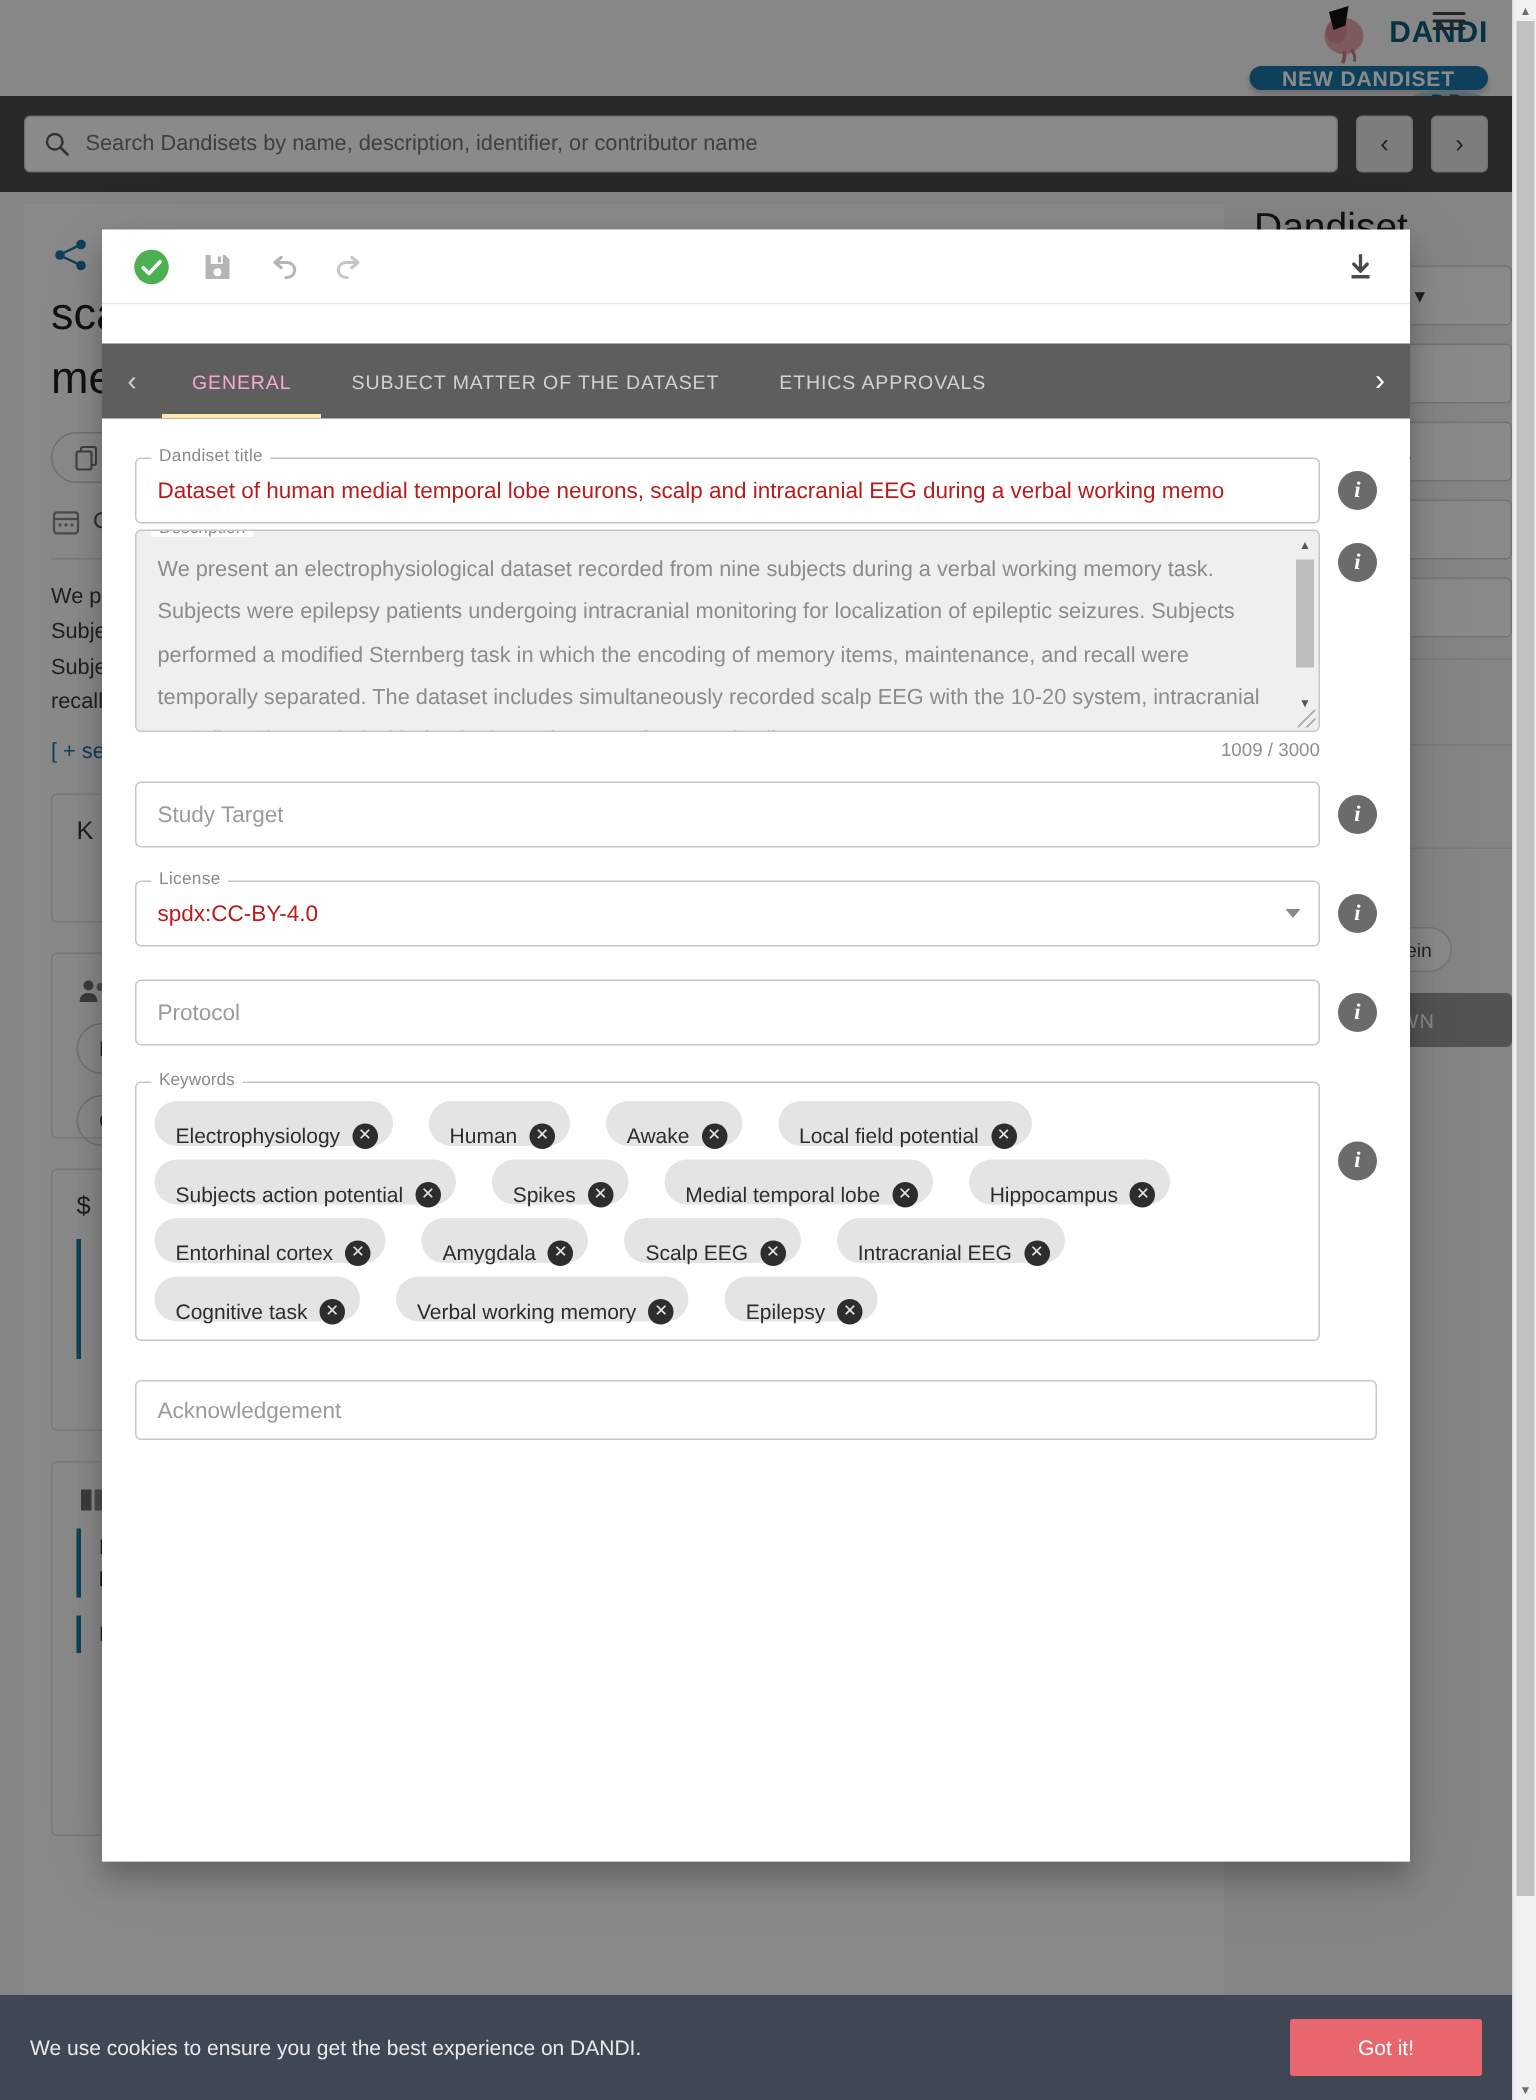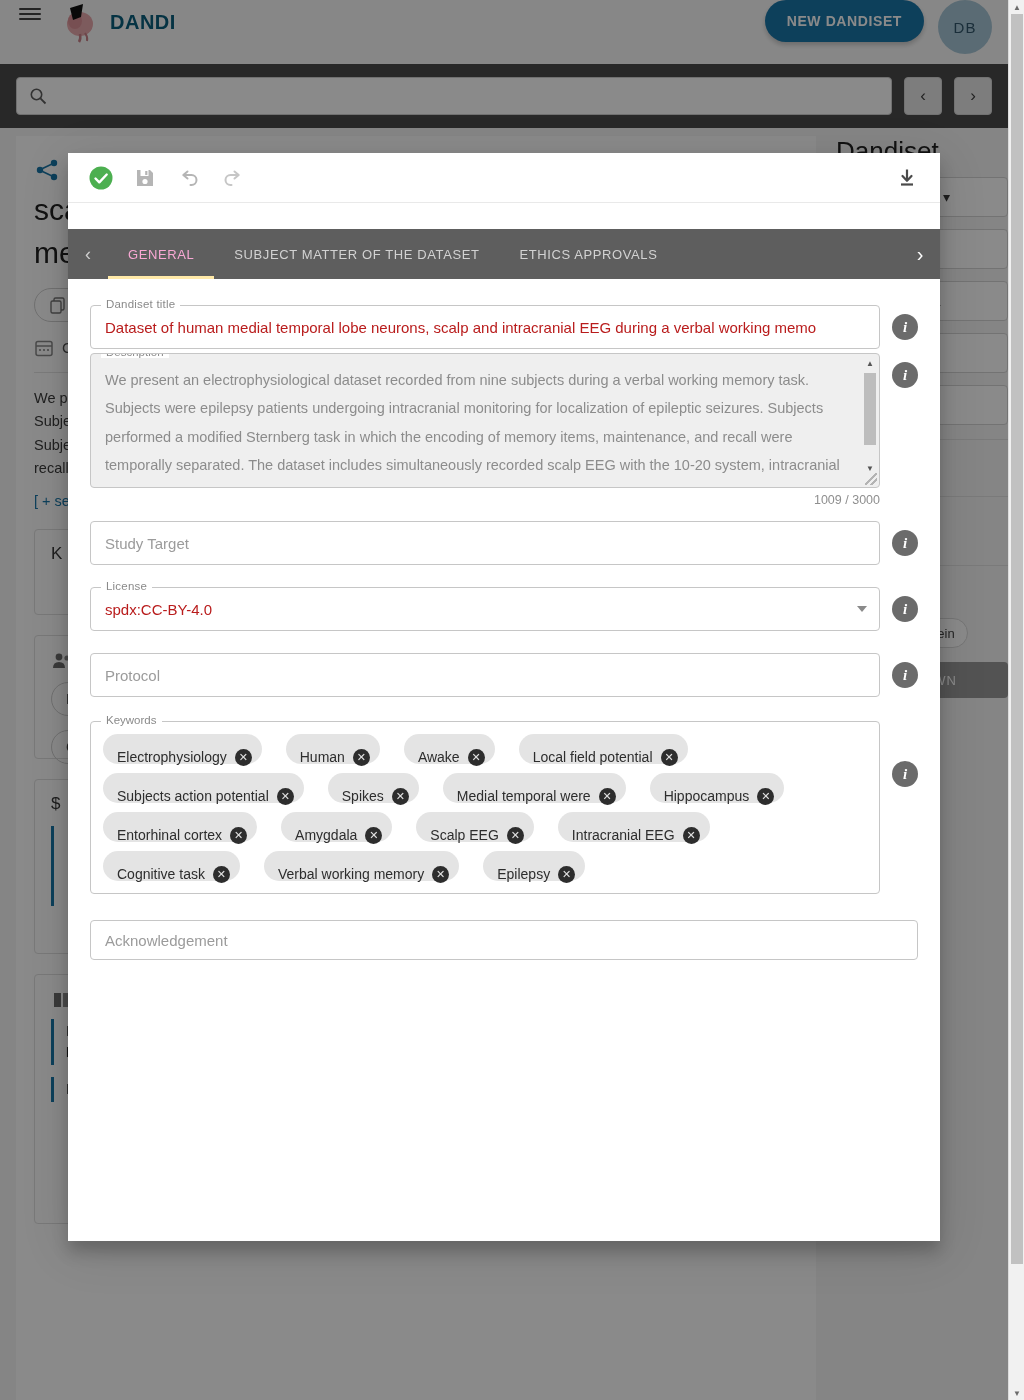--- a/index.html
+++ b/index.html
@@ -18,24 +18,25 @@
     position: absolute; inset: 0;
     width: 1024px; height: 1400px;
     overflow: hidden;
     background: #f5f5f5;
   }
 
   
   .appbar {
     position: absolute; top: 0; left: 0; width: 1008px; height: 64px;
     background: #fafafa;
-    display: flex; align-items: flex-start;
+    display: flex; align-items: flex-end;
     padding: 0 16px;
     box-shadow: 0 1px 3px rgba(0,0,0,.12);
     z-index: 2;
+    flex-direction: column;
   }
   .hamburger { width: 28px; height: 28px; margin-right: 12px; position: relative; cursor: pointer; }
   .hamburger span {
     position: absolute; left: 3px; width: 22px; height: 2px; background: #444; border-radius: 1px;
   }
   .hamburger span:nth-child(1) { top: 8px; }
   .hamburger span:nth-child(2) { top: 13px; }
   .hamburger span:nth-child(3) { top: 18px; }
 
   .brand { display: flex; align-items: center; gap: 10px; }
@@ -334,20 +335,21 @@
     </div>
 
     <div class="search-strip">
       <div class="search-box">
         <span class="sicon">
           <svg width="18" height="18" viewBox="0 0 18 18">
             <circle cx="7.5" cy="7.5" r="5.2" stroke="#5d5d5d" stroke-width="1.6" fill="none"></circle>
             <line x1="11.4" y1="11.4" x2="16.5" y2="16.5" stroke="#5d5d5d" stroke-width="1.8"></line>
           </svg>
         </span>
+        <span class="splaceholder">Search Dandisets by name, description, identifier, or contributor name</span>
       </div>
       <div class="nav-sq">‹</div>
       <div class="nav-sq">›</div>
     </div>
 
     <div class="bg-main">
 
       <div class="bg-left">
         <div class="share-row">
           <span class="share-icon">
@@ -615,21 +617,21 @@
             </span>
             <span class="kw-chip">
               <span>Subjects action potential</span>
               <span class="kw-x">✕</span>
             </span>
             <span class="kw-chip">
               <span>Spikes</span>
               <span class="kw-x">✕</span>
             </span>
             <span class="kw-chip">
-              <span>Medial temporal were</span>
+              <span>Medial temporal lobe</span>
               <span class="kw-x">✕</span>
             </span>
             <span class="kw-chip">
               <span>Hippocampus</span>
               <span class="kw-x">✕</span>
             </span>
             <span class="kw-chip">
               <span>Entorhinal cortex</span>
               <span class="kw-x">✕</span>
             </span>
@@ -664,20 +666,24 @@
 
       <div class="ack-wrap">
         <div class="ack-box">
           <span>Acknowledgement</span>
         </div>
       </div>
 
     </div>
   </div>
 
+  <div class="cookie">
+    <div class="cookie-text">We use cookies to ensure you get the best experience on DANDI.</div>
+    <button class="cookie-btn">Got it!</button>
+  </div>
 
   <div class="page-scroll">
     <div class="arr up">▲</div>
     <div class="thumb"></div>
     <div class="arr down">▼</div>
   </div>
 
 </div>
 
 </body></html>

